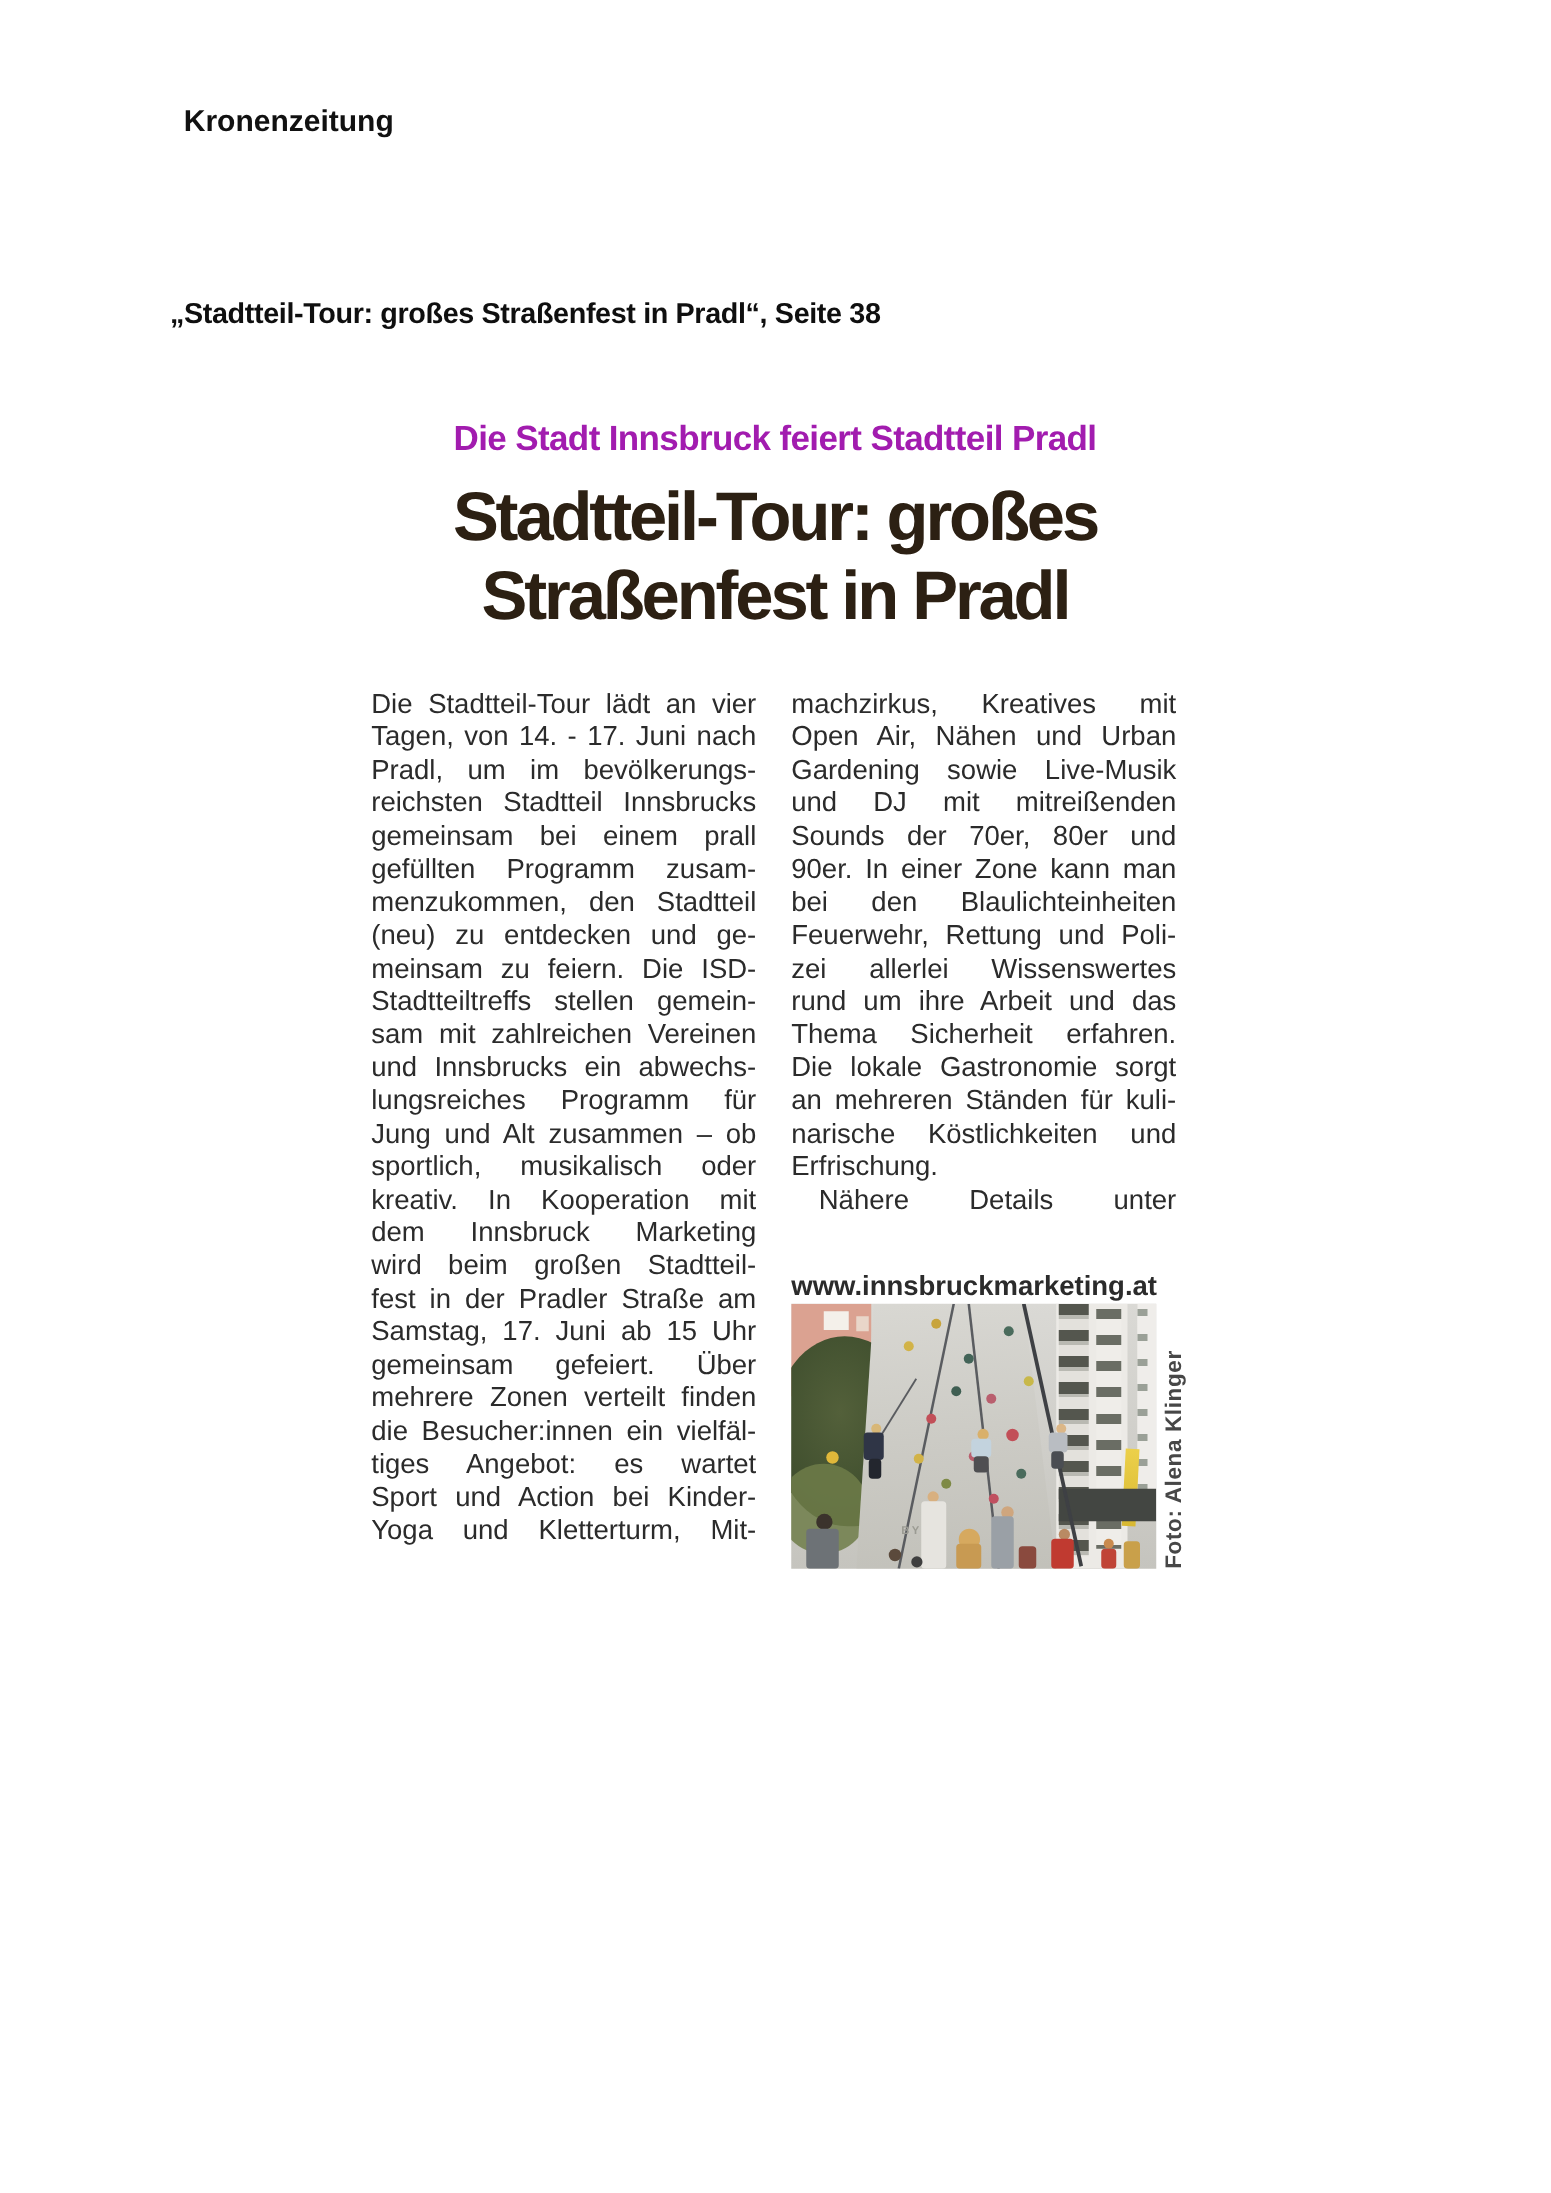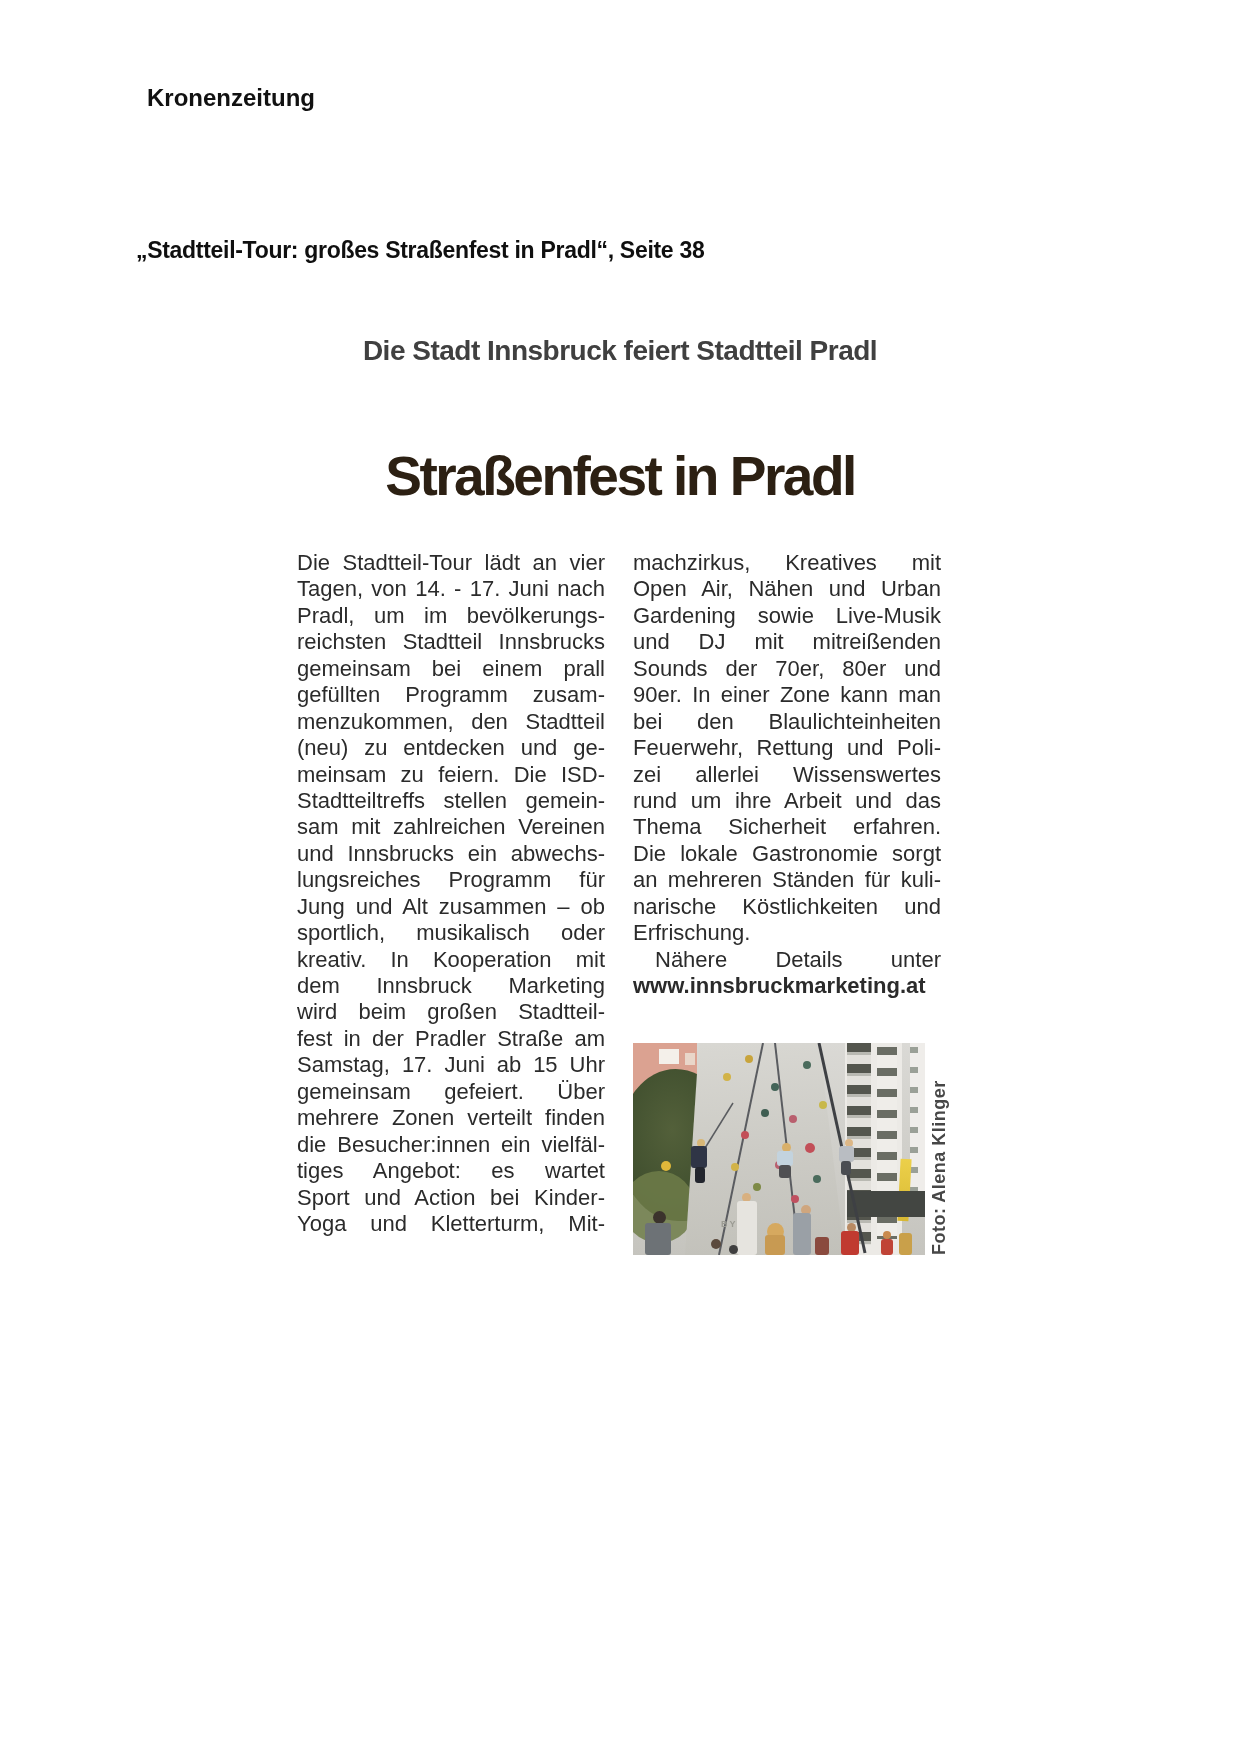--- a/index.html
+++ b/index.html
@@ -5,31 +5,31 @@
   html,body{margin:0;padding:0;background:#ffffff;}
   .page{position:relative;width:1241px;height:1754px;background:#ffffff;overflow:hidden;
         font-family:"Liberation Sans","DejaVu Sans",sans-serif;color:#1c1c1c;}
 
   .source-label{position:absolute;left:147px;top:86px;font-size:24px;font-weight:bold;
         color:#111;letter-spacing:0;line-height:1;}
   .clip-title{position:absolute;left:136px;top:238px;font-size:23px;font-weight:bold;
         color:#0f0f0f;letter-spacing:-0.3px;line-height:1.1;}
 
   .kicker{position:absolute;left:295px;top:335px;width:650px;text-align:center;
-        font-size:28px;font-weight:bold;color:#404040;letter-spacing:-0.5px;}
+        font-size:28px;font-weight:bold;color:#a21caf;letter-spacing:-0.5px;}
   .headline{position:absolute;left:295px;top:382px;width:650px;margin:0;text-align:center;
         font-size:55px;line-height:63px;font-weight:bold;color:#2c2013;letter-spacing:-2.5px;}
 
   .col{position:absolute;top:550px;width:308px;font-size:22px;line-height:26.45px;color:#2b2b2b;}
   .col-left{left:297px;}
   .col-right{left:633px;}
   .tline{text-align:justify;text-align-last:justify;white-space:normal;height:26.45px;overflow:visible;}
   .tline.nj{text-align-last:left;}
   .tline.ind{text-indent:22px;}
-  .tline.bold{font-weight:bold;}
+  .tline.bold{font-weight:bold;margin-top:43px;}
 
   
   .photo{position:absolute;left:633px;top:1043px;width:292px;height:212px;overflow:hidden;
          background:linear-gradient(180deg,#dad9d5 0%,#cfcec9 55%,#c5c4be 100%);}
   .photo *{position:absolute;}
   .ph-bldg-pink{left:0;top:0;width:64px;height:74px;background:#dba291;}
   .ph-win1{left:26px;top:6px;width:20px;height:15px;background:#f4f0ea;}
   .ph-win2{left:52px;top:10px;width:10px;height:12px;background:#e9d6c9;}
   .ph-tree{left:-14px;top:26px;width:118px;height:152px;border-radius:48% 52% 45% 50%;
          background:radial-gradient(ellipse at 45% 40%,#53603a 0%,#41502f 55%,#323e25 100%);}
@@ -65,21 +65,21 @@
 <body>
 
 <div class="page">
 
   <div class="source-label">Kronenzeitung</div>
 
   <div class="clip-title">„Stadtteil-Tour: großes Straßenfest in Pradl“, Seite 38</div>
 
   <div class="kicker">Die Stadt Innsbruck feiert Stadtteil Pradl</div>
 
-  <h1 class="headline"><br><span>Straßenfest in Pradl</span></h1>
+  <h1 class="headline"><span>Stadtteil-Tour: großes</span><br><span>Straßenfest in Pradl</span></h1>
 
   <div class="col col-left">
       <div class="tline">Die Stadtteil-Tour lädt an vier</div>
       <div class="tline">Tagen, von 14. - 17. Juni nach</div>
       <div class="tline">Pradl, um im bevölkerungs-</div>
       <div class="tline">reichsten Stadtteil Innsbrucks</div>
       <div class="tline">gemeinsam bei einem prall</div>
       <div class="tline">gefüllten Programm zusam-</div>
       <div class="tline">menzukommen, den Stadtteil</div>
       <div class="tline">(neu) zu entdecken und ge-</div>

